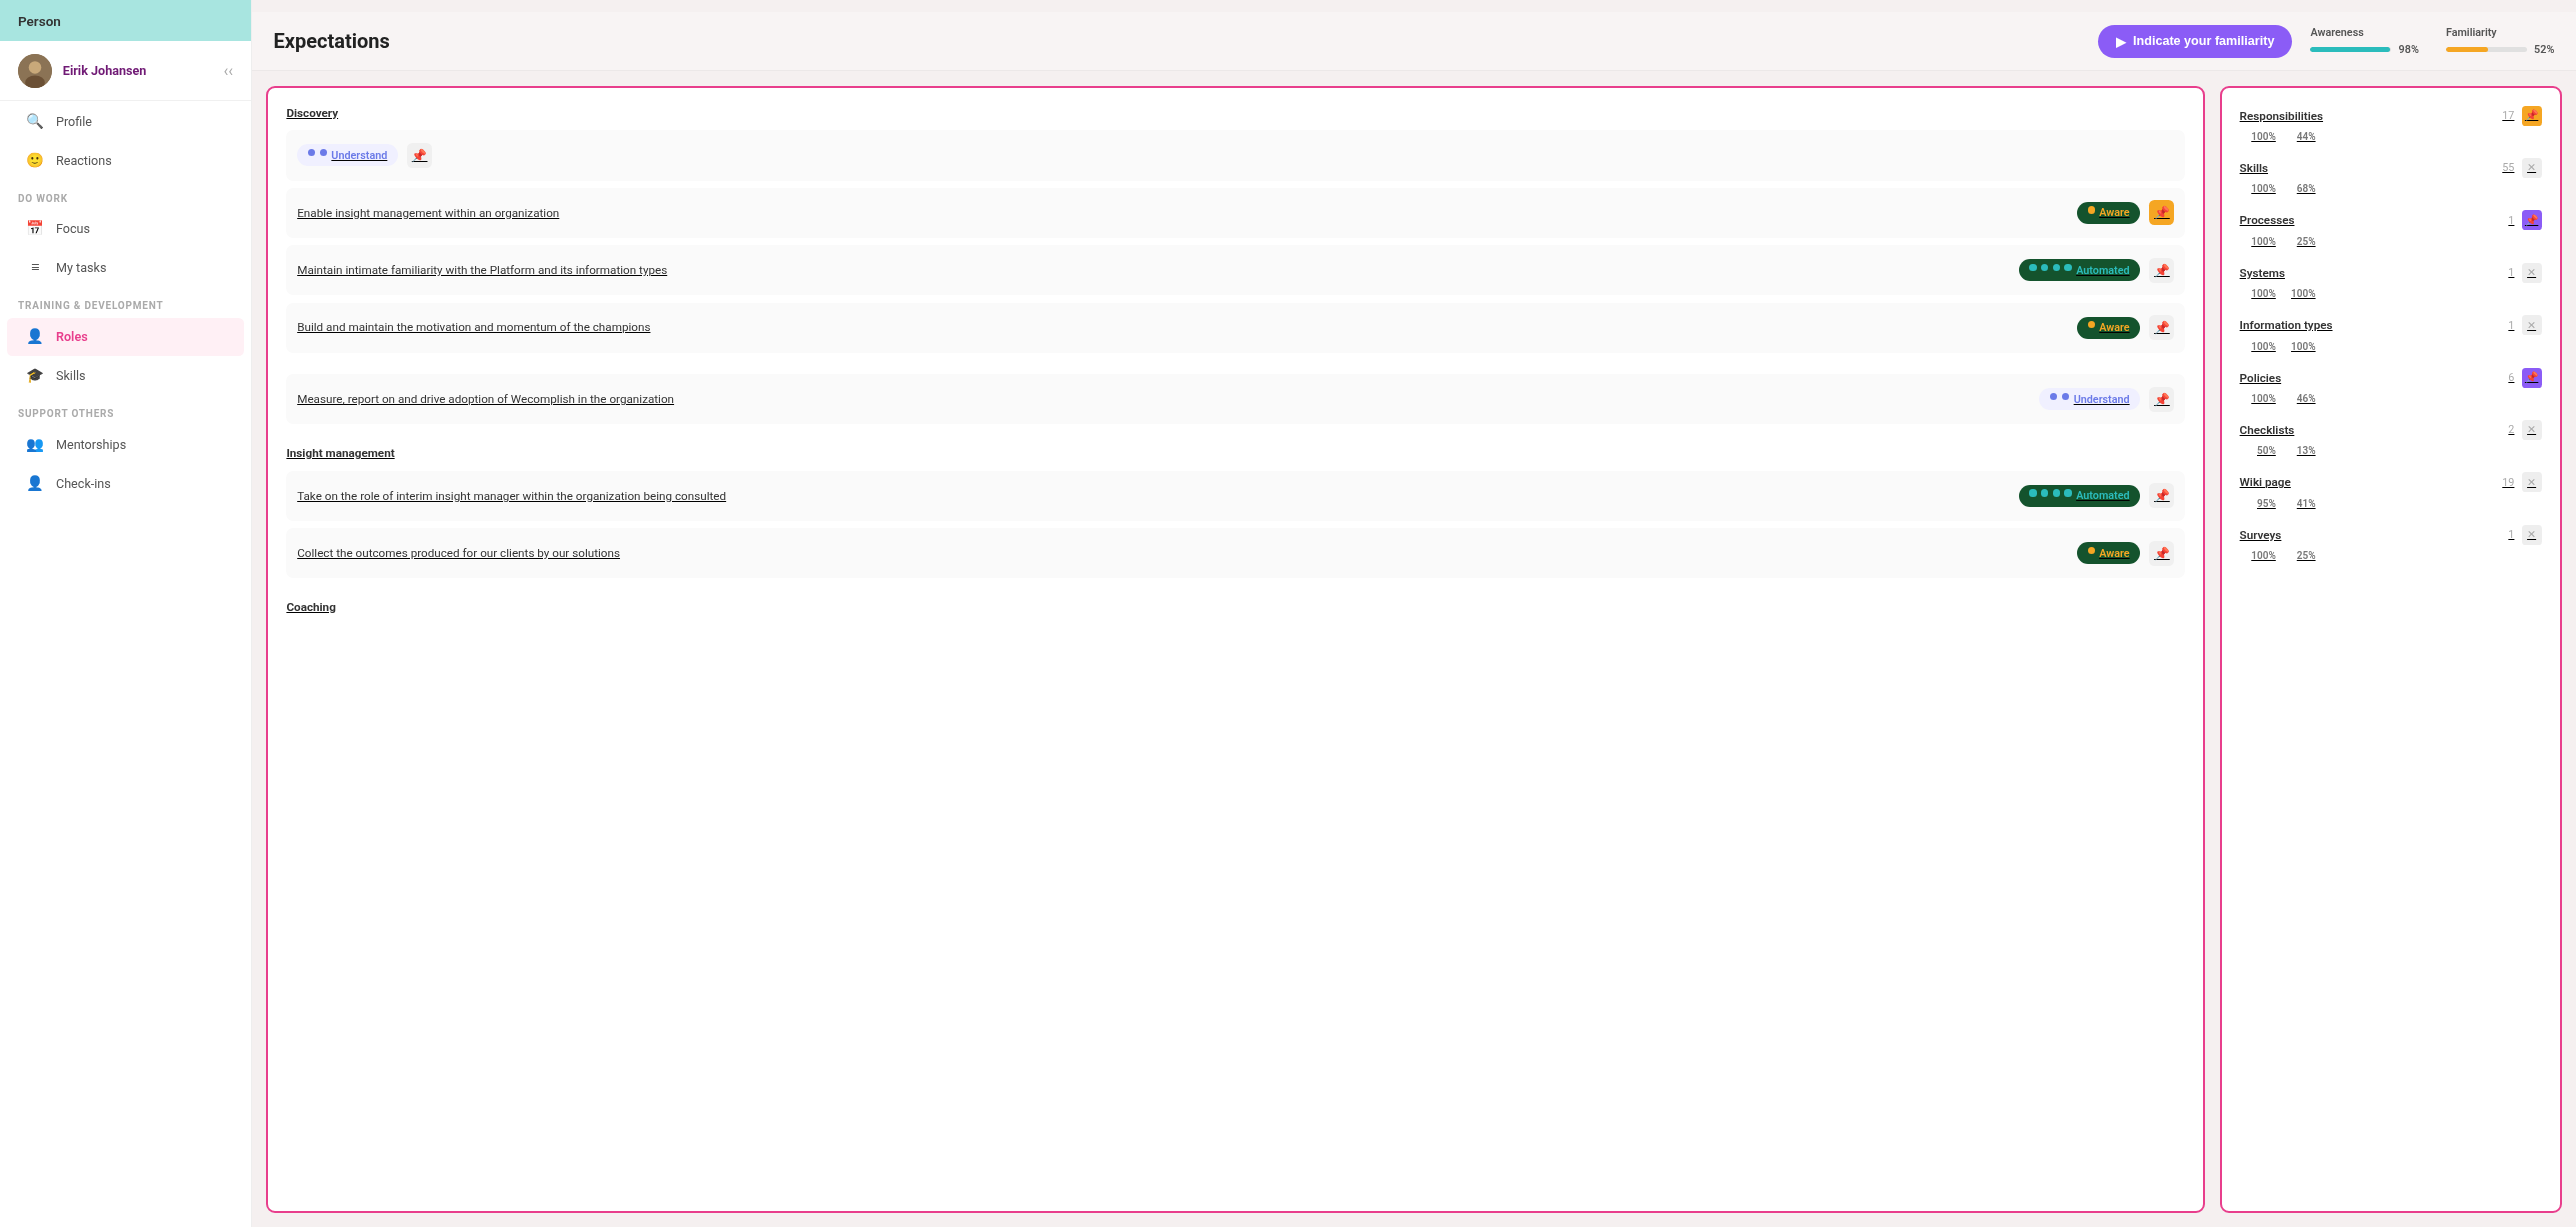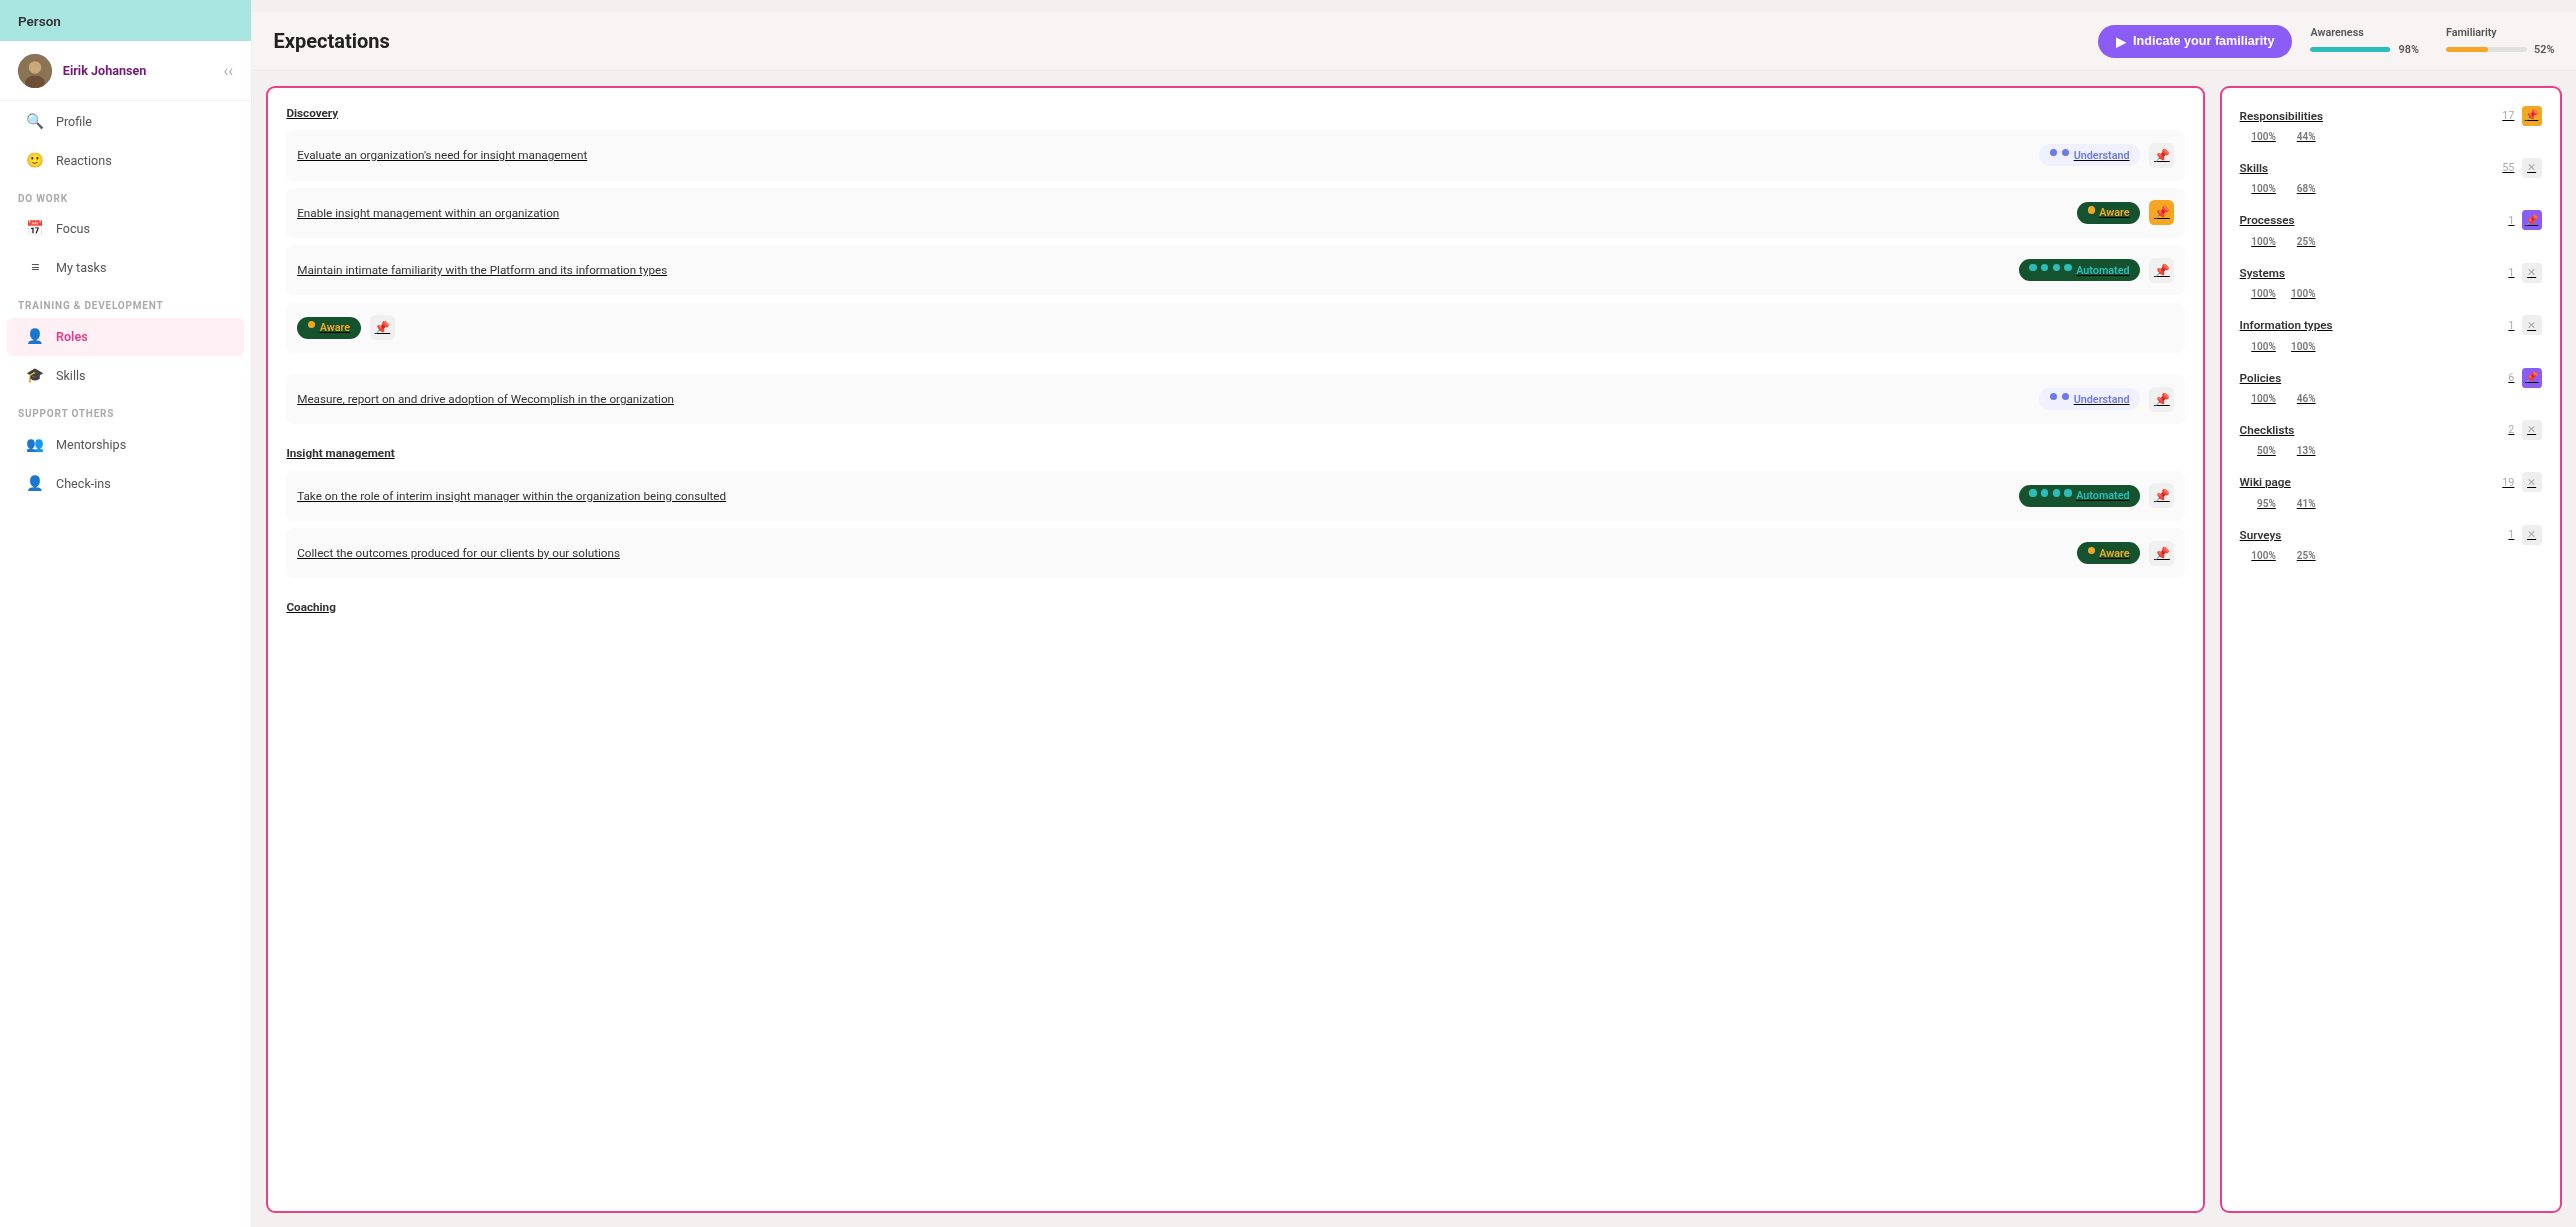--- a/index.html
+++ b/index.html
@@ -423,21 +423,20 @@
     </div>
   </div>
 
   <div class="content-area">
 
     <div class="expectations-panel">
 
       <div class="section-group">
         <div class="section-title">Discovery</div>
         <div class="expectation-row">
-          <span class="expectation-text">Evaluate an organization's need for insight management</span>
           <div class="badge badge-understand">
             <span class="badge-dot dot-understand"></span>
             <span class="badge-dot dot-understand"></span>
             <span>Understand</span>
           </div>
           <button class="pin-btn pin-inactive">📌</button>
         </div>
         <div class="expectation-row">
           <span class="expectation-text">Enable insight management within an organization</span>
           <div class="badge badge-aware">
@@ -451,20 +450,21 @@
           <div class="badge badge-automated">
             <span class="badge-dot dot-automated"></span>
             <span class="badge-dot dot-automated"></span>
             <span class="badge-dot dot-automated"></span>
             <span class="badge-dot dot-automated"></span>
             <span>Automated</span>
           </div>
           <button class="pin-btn pin-inactive">📌</button>
         </div>
         <div class="expectation-row">
+          <span class="expectation-text">Build and maintain the motivation and momentum of the champions</span>
           <div class="badge badge-aware">
             <span class="badge-dot dot-aware"></span>
             <span>Aware</span>
           </div>
           <button class="pin-btn pin-inactive">📌</button>
         </div>
       </div>
 
       <div class="section-group">
         <div class="expectation-row">

